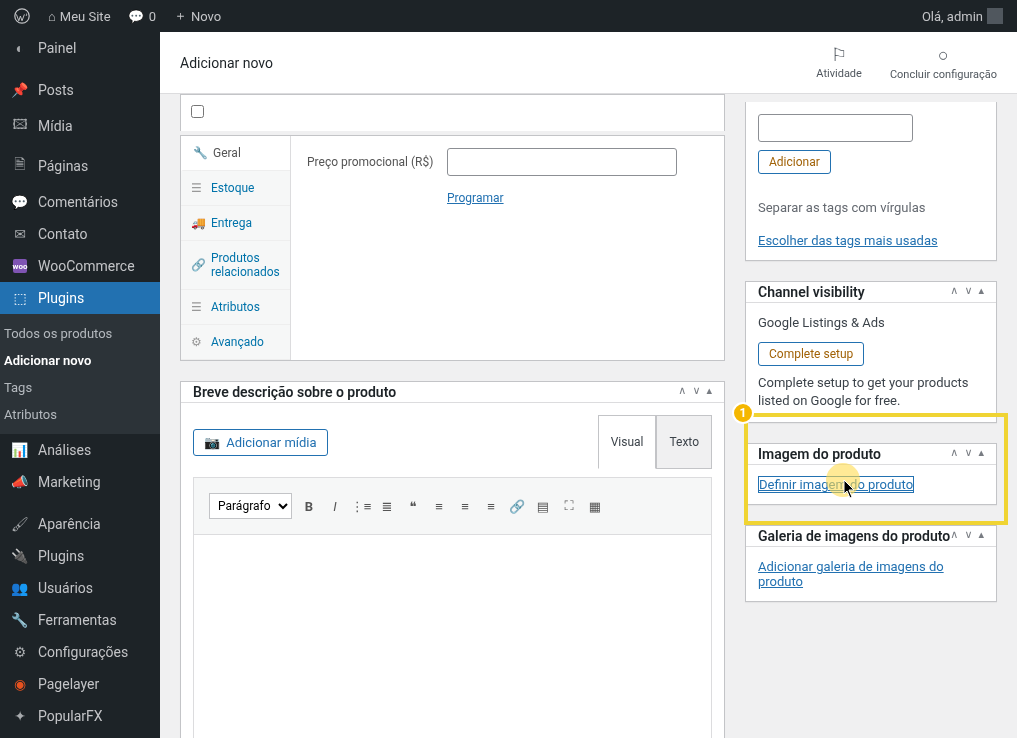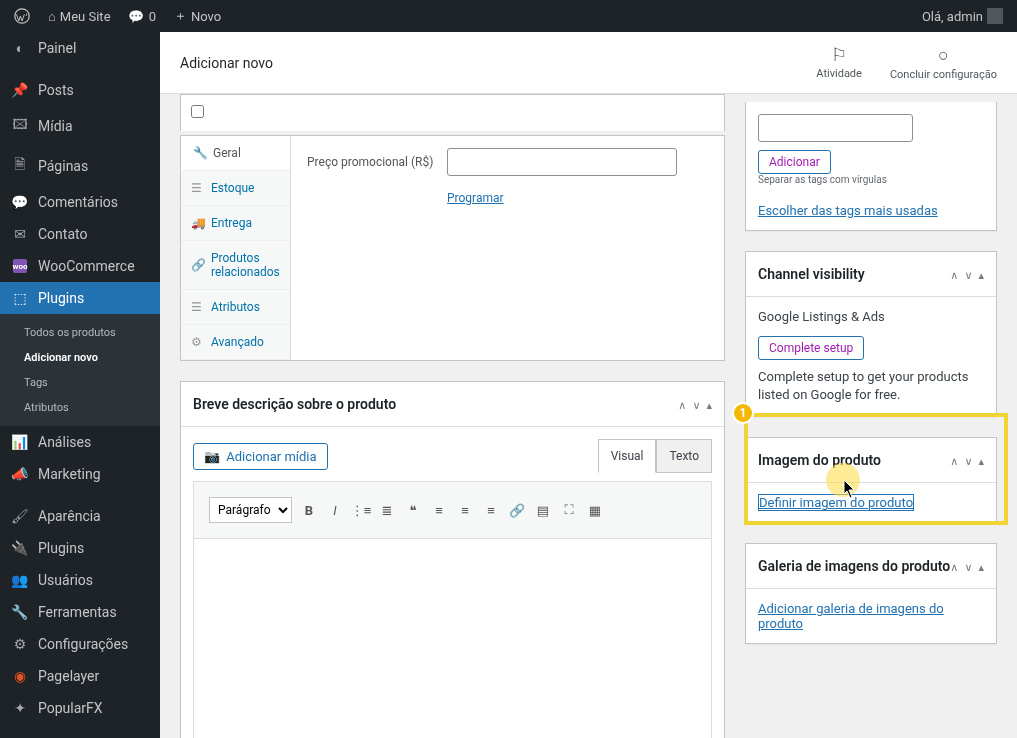--- a/index.html
+++ b/index.html
@@ -11,21 +11,21 @@
 .adminbar-item { display: flex; align-items: center; gap: 4px; padding: 0 6px; cursor: pointer; color: #c3c4c7; }
 .adminbar-right { margin-left: auto; display: flex; align-items: center; gap: 6px; }
 .avatar-sq { width: 16px; height: 16px; background: #50575e; }
 
 
 .sidebar { position: absolute; left: 0; top: 32px; width: 160px; bottom: 0; background: #1d2327; color: #c3c4c7; font-size: 14px; }
 .side-item { display: flex; align-items: center; gap: 8px; padding: 8px 10px; cursor: pointer; color: #c3c4c7; }
 .side-item.active { background: #2271b1; color: #fff; position: relative; }
 .side-item.active::after { content: ""; position: absolute; right: -8px; top: 50%; margin-top: -8px; border: 8px solid transparent; border-right-color: #f0f0f1; }
 .side-sub { background: #2c3338; padding: 6px 0; }
-.side-sub-item { padding: 6px 24px; color: #b4b9be; font-size: 11px; cursor: pointer; }
+.side-sub-item { padding: 6px 4px; color: #b4b9be; font-size: 13px; cursor: pointer; }
 .side-sub-item.current { color: #fff; font-weight: 600; }
 .side-icon { width: 20px; display: inline-flex; justify-content: center; color: #a7aaad; font-size: 14px; }
 .side-item.active .side-icon { color: #fff; }
 .woo-badge { width: 14px; height: 14px; background: #7f54b3; border-radius: 2px; font-size: 8px; color: #fff; display: inline-flex; align-items: center; justify-content: center; font-weight: bold; }
 
 
 .main { position: absolute; left: 160px; top: 32px; right: 0; bottom: 0; overflow: hidden; }
 .page-header { background: #fff; border-bottom: 1px solid #dcdcde; padding: 12px 20px; display: flex; align-items: center; }
 .page-title { font-size: 14px; font-weight: 400; color: #1d2327; }
 .header-actions { margin-left: auto; display: flex; gap: 28px; }
@@ -45,42 +45,42 @@
 .pd-tab-ic { width: 14px; color: #999; }
 .pd-tab.active .pd-tab-ic { color: #555; }
 .pd-fields { flex: 1; padding: 12px 16px; }
 .field-row { display: flex; align-items: center; margin-bottom: 14px; font-size: 12px; }
 .field-row label { width: 140px; color: #555; }
 .field-row input { width: 230px; height: 28px; border: 1px solid #8c8f94; border-radius: 3px; padding: 0 6px; }
 .schedule-link { color: #2271b1; text-decoration: underline; cursor: pointer; font-size: 12px; margin-left: 140px; }
 
 
 .postbox { background: #fff; border: 1px solid #c3c4c7; box-shadow: 0 1px 1px rgba(0,0,0,.04); margin-bottom: 20px; }
-.postbox-header { display: flex; align-items: flex-end; padding: 14px 12px; border-bottom: 1px solid #dcdcde; }
+.postbox-header { display: flex; align-items: flex-start; padding: 2px 12px; border-bottom: 1px solid #dcdcde; }
 .postbox-title { font-size: 14px; font-weight: 600; color: #1d2327; flex: 1; }
 .postbox-handles { display: flex; gap: 6px; color: #787c82; }
 .postbox-handles span { cursor: pointer; font-size: 11px; }
 .postbox-body { padding: 12px; }
 
 
 .add-media-btn { display: inline-flex; align-items: center; gap: 6px; border: 1px solid #2271b1; color: #2271b1; background: #fff; padding: 5px 10px; border-radius: 3px; cursor: pointer; font-size: 13px; }
 .editor-tabs { display: flex; gap: 0; margin-left: auto; }
-.editor-tab { padding: 9px 12px; background: #f0f0f1; border: 1px solid #c3c4c7; font-size: 12px; cursor: pointer; }
+.editor-tab { padding: 19px 12px; background: #f0f0f1; border: 1px solid #c3c4c7; font-size: 12px; cursor: pointer; }
 .editor-tab.active { background: #fff; border-bottom-color: #fff; }
 .editor-toprow { display: flex; align-items: center; }
 .toolbar { display: flex; align-items: center; gap: 0; margin-top: 8px; border: 1px solid #dcdcde; background: #f6f7f7; padding: 15px; }
 .tool-sel { height: 26px; border: 1px solid #c3c4c7; font-size: 12px; padding: 0 4px; background: #fff; margin-right: 4px; }
 .tool-btn { width: 26px; height: 26px; display: inline-flex; align-items: center; justify-content: center; color: #555; cursor: pointer; font-size: 13px; }
 .editor-area { border: 1px solid #dcdcde; border-top: none; min-height: 218px; background: #fff; position: relative; }
 .resize-handle { position: absolute; right: 2px; bottom: 2px; color: #ccc; font-size: 10px; }
 
 
 .tag-input { width: 100%; height: 28px; border: 1px solid #8c8f94; border-radius: 3px; padding: 0 6px; margin-bottom: 8px; }
-.btn-sec { border: 1px solid #2271b1; color: #a21caf; background: #fff; padding: 4px 10px; border-radius: 3px; cursor: pointer; font-size: 12px; }
-.muted { color: #646970; font-size: 10px; margin-top: 0; }
+.btn-sec { border: 1px solid #2271b1; color: #a16207; background: #fff; padding: 4px 10px; border-radius: 3px; cursor: pointer; font-size: 12px; }
+.muted { color: #646970; font-size: 13px; margin-top: 26px; }
 .link { color: #2271b1; text-decoration: underline; cursor: pointer; font-size: 13px; }
 
 
 .hl-box { position: absolute; border: 4px solid #f0d433; pointer-events: none; }
 .hl-num { position: absolute; width: 22px; height: 22px; border-radius: 50%; background: #f5b700; border: 2px solid #fff; color: #fff; font-weight: bold; font-size: 12px; display: flex; align-items: center; justify-content: center; }
 .cursor-spot { position: absolute; width: 34px; height: 34px; border-radius: 50%; background: rgba(255,220,80,.6); pointer-events: none; }
 .cursor-arrow { position: absolute; font-size: 18px; pointer-events: none; }
 
 </style>
 </head>

